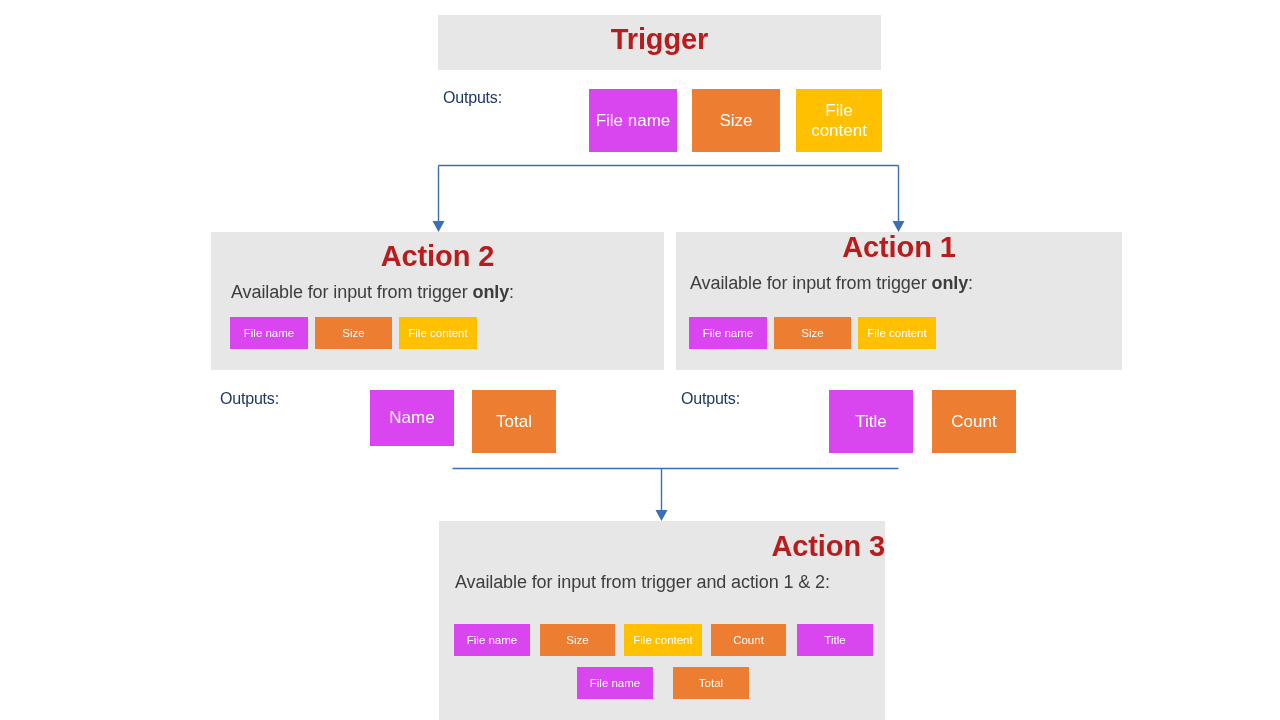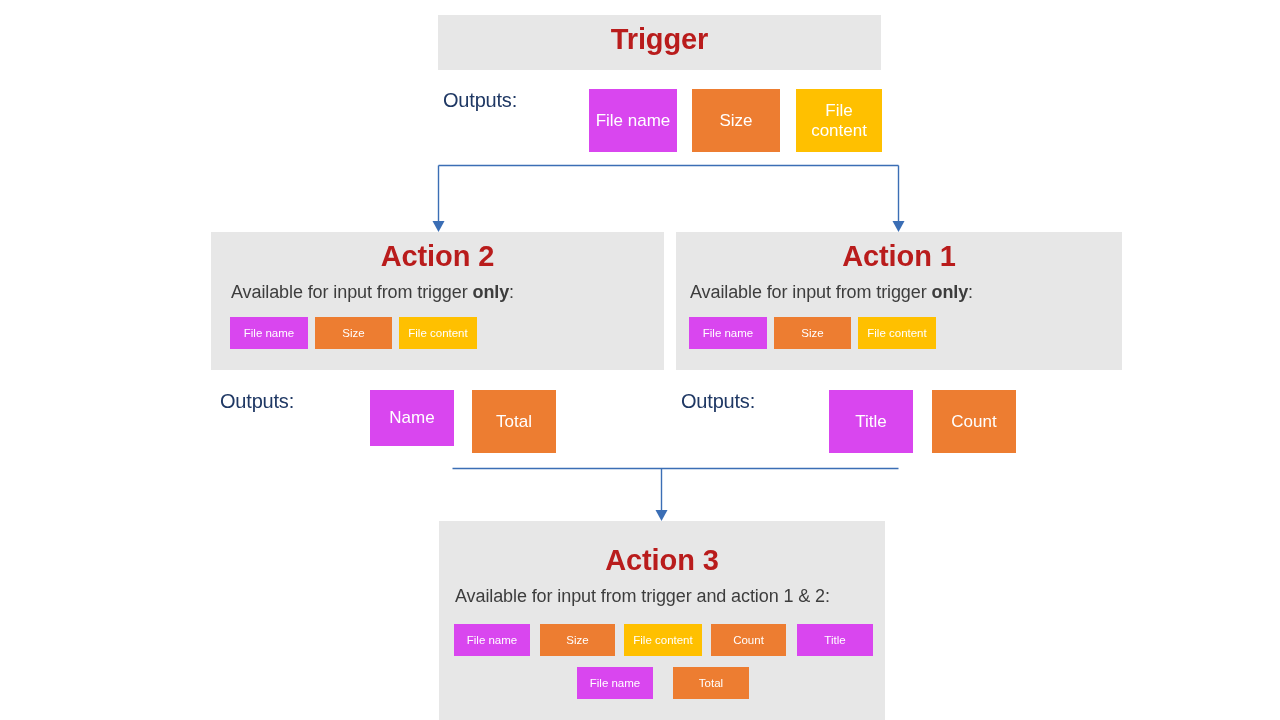--- a/index.html
+++ b/index.html
@@ -40,21 +40,21 @@
     font-size: 18px;
     color: #3d3d3d;
     line-height: 1.22;
     letter-spacing: -0.1px;
   }
   .node-sub b { font-weight: 700; }
 
   
   .outputs-label {
     position: absolute;
-    font-size: 20px;
+    font-size: 16px;
     color: #1F3864;
     letter-spacing: -0.2px;
     white-space: nowrap;
   }
 
   
   .chip {
     position: absolute;
     display: flex;
     align-items: center;
@@ -115,21 +115,21 @@
   <div class="chip green small" style="left:230px; top:317px; width:78px; height:32px;">File name</div>
   <div class="chip orange small" style="left:315px; top:317px; width:77px; height:32px;">Size</div>
   <div class="chip gold small" style="left:399px; top:317px; width:78px; height:32px;">File content</div>
 
   <div class="outputs-label" style="left:220px; top:390px;">Outputs:</div>
 
   <div class="chip green big" style="left:370px; top:390px; width:84px; height:56px;">Name</div>
   <div class="chip orange big" style="left:472px; top:390px; width:84px; height:63px;">Total</div>
 
   <div class="node" style="left:676px; top:232px; width:446px; height:138px;">
-    <div class="node-title" style="margin-top:9px;">Action 1</div>
+    <div class="node-title" style="">Action 1</div>
     <div class="node-sub" style="margin-top:10px; padding-left:14px;">
       <span>Available for input from trigger </span><b>only</b><span>:</span>
     </div>
   </div>
 
   <div class="chip green small" style="left:689px; top:317px; width:78px; height:32px;">File name</div>
   <div class="chip orange small" style="left:774px; top:317px; width:77px; height:32px;">Size</div>
   <div class="chip gold small" style="left:858px; top:317px; width:78px; height:32px;">File content</div>
 
   <div class="outputs-label" style="left:681px; top:390px;">Outputs:</div>
@@ -137,21 +137,21 @@
   <div class="chip green big" style="left:829px; top:390px; width:84px; height:63px;">Title</div>
   <div class="chip orange big" style="left:932px; top:390px; width:84px; height:63px;">Count</div>
 
   <svg class="conn" style="left:0px; top:0px; width:1280px; height:720px;">
     <line x1="452.5" y1="468.5" x2="898.5" y2="468.5"></line>
     <line x1="661.5" y1="468.5" x2="661.5" y2="511"></line>
     <polygon points="655.5,510 667.5,510 661.5,521"></polygon>
   </svg>
 
   <div class="node" style="left:439px; top:521px; width:446px; height:199px;">
-    <div class="node-title" style="margin-top:24px;">Action 3</div>
+    <div class="node-title" style="margin-top:10px;text-align:right;">Action 3</div>
     <div class="node-sub" style="margin-top:10px; padding-left:16px; padding-right:20px;">Available for input from trigger and action 1 &amp; 2:</div>
   </div>
 
   <div class="chip green small" style="left:454px; top:624px; width:76px; height:32px;">File name</div>
   <div class="chip orange small" style="left:540px; top:624px; width:75px; height:32px;">Size</div>
   <div class="chip gold small" style="left:624px; top:624px; width:78px; height:32px;">File content</div>
   <div class="chip orange small" style="left:711px; top:624px; width:75px; height:32px;">Count</div>
   <div class="chip green small" style="left:797px; top:624px; width:76px; height:32px;">Title</div>
 
   <div class="chip green small" style="left:577px; top:667px; width:76px; height:32px;">File name</div>

